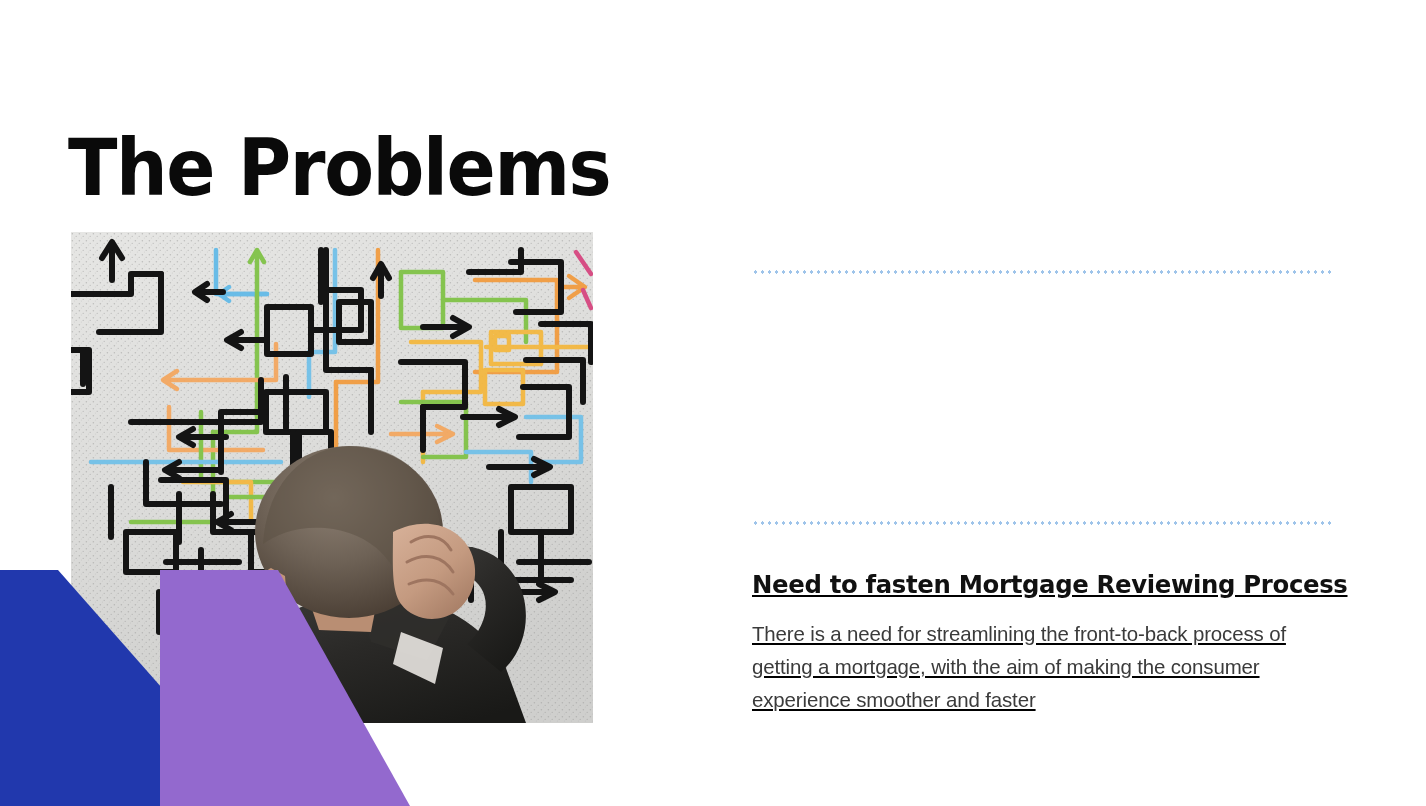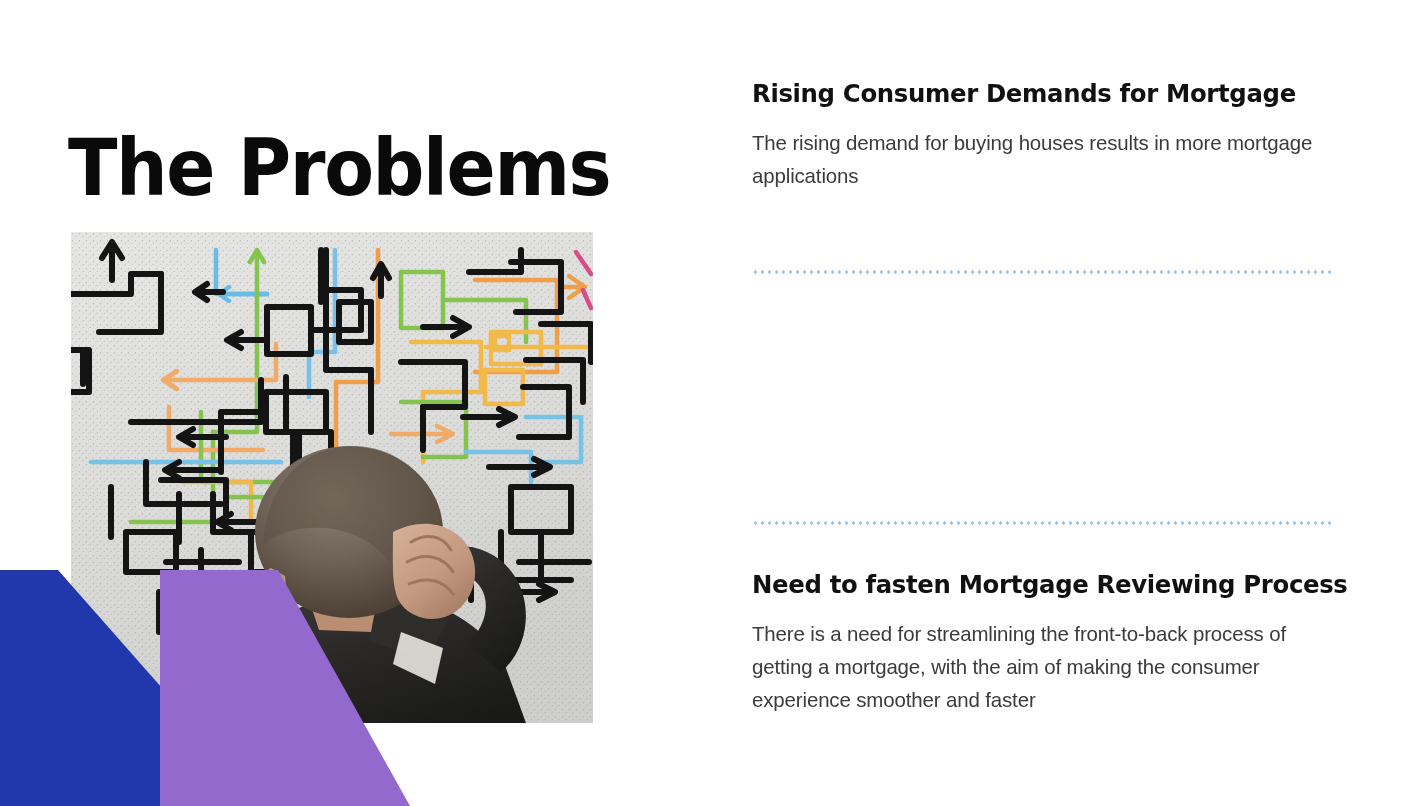--- a/index.html
+++ b/index.html
@@ -87,21 +87,21 @@
     height: 806px;
   }
 
   .block {
     position: absolute;
     left: 0;
     width: 580px;
   }
   .block-1 { top: 78px; }
   .block-2 { top: 323px; }
-  .block-3 { top: 569px; }
+  .block-3 { top: 569px; text-decoration: underline; }
 
   .block-heading {
     margin: 0;
     font-family: "DejaVu Sans", "Liberation Sans", sans-serif;
     font-size: 25.5px;
     font-weight: 700;
     color: #111111;
     letter-spacing: -0.35px;
     line-height: 1.2;
     white-space: nowrap;
@@ -304,24 +304,20 @@
     <div class="deco-shapes">
       <svg viewBox="0 0 710 806" xmlns="http://www.w3.org/2000/svg" aria-hidden="true">
         <polygon points="0,570 58,570 266,806 0,806" fill="#2138AD"></polygon>
         <polygon points="160,570 278,570 410,806 160,806" fill="#9369CE"></polygon>
       </svg>
     </div>
   </div>
 
   <div class="right-col">
 
-    <div class="block block-1">
-      <h2 class="block-heading">Rising Consumer Demands for Mortgage</h2>
-      <p class="block-body">The rising demand for buying houses results in more mortgage applications</p>
-    </div>
 
 
     <div class="block block-3">
       <h2 class="block-heading">Need to fasten Mortgage Reviewing Process</h2>
       <p class="block-body">There is a need for streamlining the front-to-back process of getting a mortgage, with the aim of making the consumer experience smoother and faster</p>
     </div>
   </div>
 
   <div class="divider divider-1"></div>
   <div class="divider divider-2"></div>

